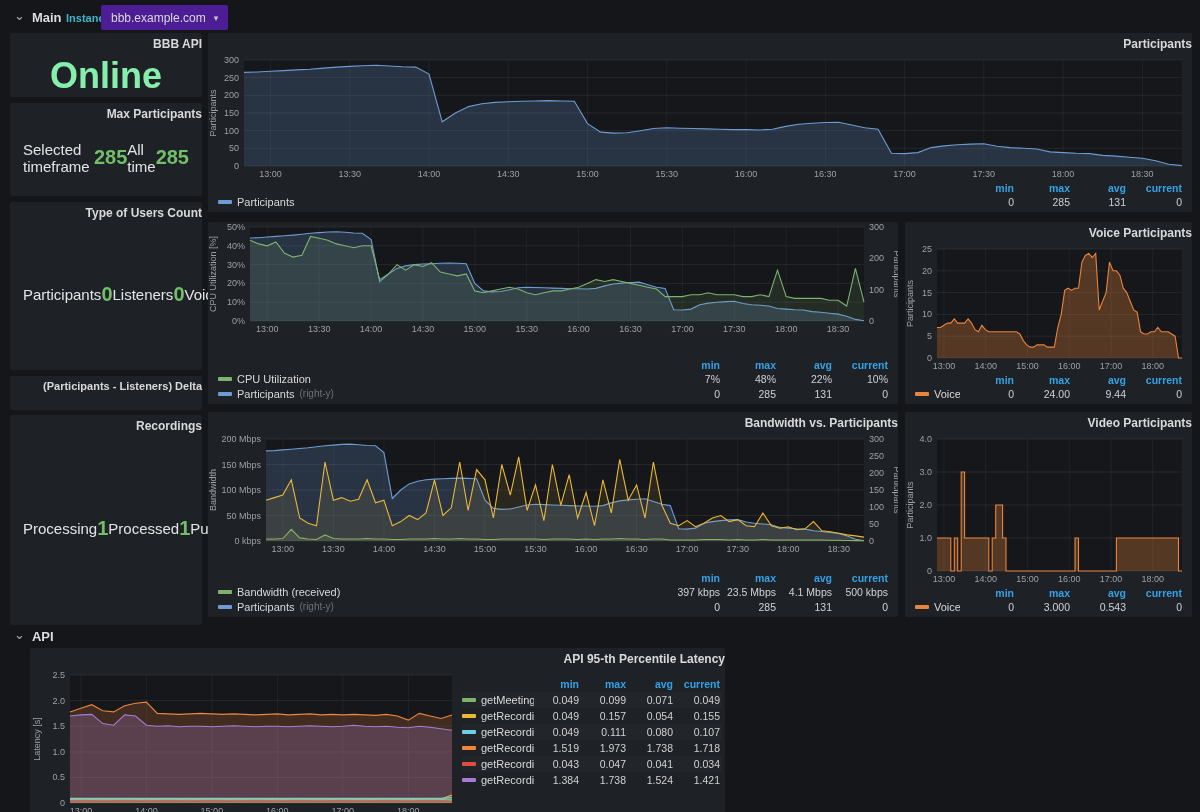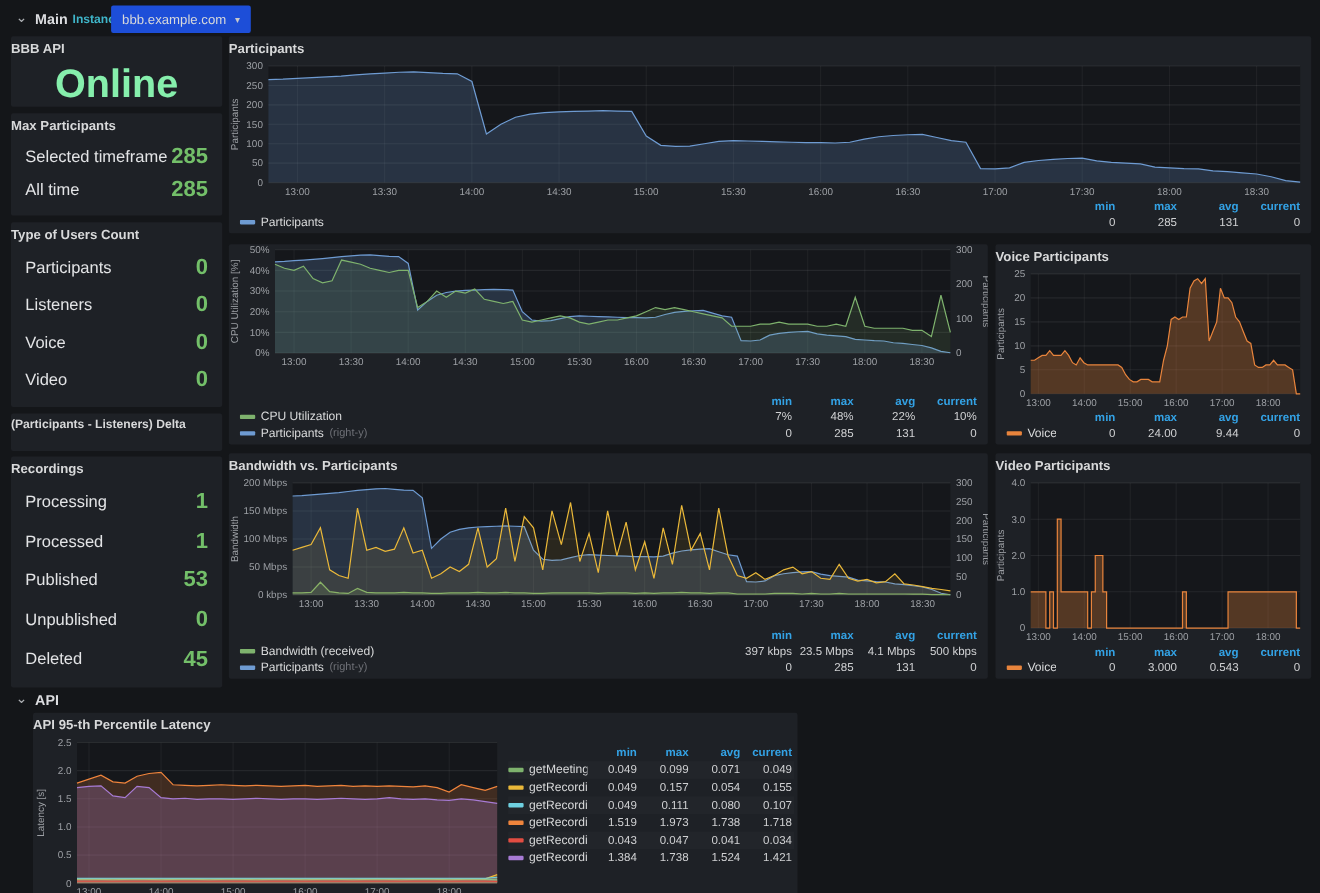--- a/index.html
+++ b/index.html
@@ -4,43 +4,43 @@
 <style>
   * { margin:0; padding:0; box-sizing:border-box; }
   html,body { background:#141619; font-family:"Liberation Sans",sans-serif; }
   #app { position:relative; width:1200px; height:812px; background:#141619; overflow:hidden; }
 
   .rowhead { position:absolute; display:flex; align-items:center; gap:7px; color:#dcdde0;
              font-size:13px; font-weight:700; cursor:pointer; }
   .chev { font-size:13px; color:#aeb1b5; font-weight:400; transform:translateY(-2px); }
 
   .varlabel { position:absolute; left:66px; top:12px; font-size:11px; font-weight:700; color:#3fb5c9; }
-  .dropdown { position:absolute; left:101px; top:5px; height:25px; background:#1d4ed8;
+  .dropdown { position:absolute; left:101px; top:5px; height:25px; background:#4c1d95;
               color:#d8d9da; font-size:12px; display:flex; align-items:center; gap:8px;
               padding:0 10px; cursor:pointer; border-radius:2px; }
   .dropdown .caret { font-size:9px; color:#c7c8ca; }
 
   .panel { position:absolute; background:#1e2126; border-radius:2px; display:flex; flex-direction:column; }
-  .ptitle { height:22px; line-height:22px; text-align:left; font-size:12px; font-weight:600;
+  .ptitle { height:22px; line-height:22px; text-align:right; font-size:12px; font-weight:600;
             color:#d8d9da; cursor:pointer; flex:0 0 auto; white-space:nowrap; }
   .chart { flex:1 1 auto; position:relative; min-height:0; }
   .chart svg { position:absolute; left:0; top:0; }
 
   .legend { flex:0 0 auto; padding:0 8px 3px 10px; }
   .lrow { display:grid; grid-template-columns:1fr 56px 56px 56px 56px; align-items:center; height:15px; }
   .lhead { height:13px; }
   .lhead .lstat { color:#33a2e5; font-weight:700; font-size:10.5px; }
   .lstat { text-align:right; font-size:10.5px; color:#d0d1d3; padding-right:2px; }
   .lname { display:flex; align-items:center; gap:5px; font-size:11px; color:#d8d9da;
            cursor:pointer; overflow:hidden; white-space:nowrap; }
   .lswatch { width:14px; height:4px; border-radius:1px; flex:0 0 auto; }
   .lsuffix { color:#6e7076; font-size:10px; }
 
   
-  .stat-body { flex:1; display:flex; flex-direction:column; justify-content:space-around; padding:2px 13px 8px 13px;text-align:center; }
+  .stat-body { flex:1; display:flex; flex-direction:row; justify-content:space-around; padding:2px 13px 8px 13px; }
   .statrow { display:flex; justify-content:space-between; align-items:center; }
   .statrow .slabel { font-size:15px; color:#e3e4e6; }
   .statrow .sval { font-size:20px; font-weight:700; color:#73bf69; }
   .bigstat { flex:1; display:flex; align-items:center; justify-content:center;
              font-size:36px; font-weight:700; color:#86efac; padding-bottom:6px; }
   .midstat { flex:1; display:flex; align-items:flex-start; justify-content:center;
              font-size:14px; font-weight:700; color:#73bf69; }
 
   
   .papi .chart { position:absolute; left:2px; top:22px; width:428px; height:148px; }

